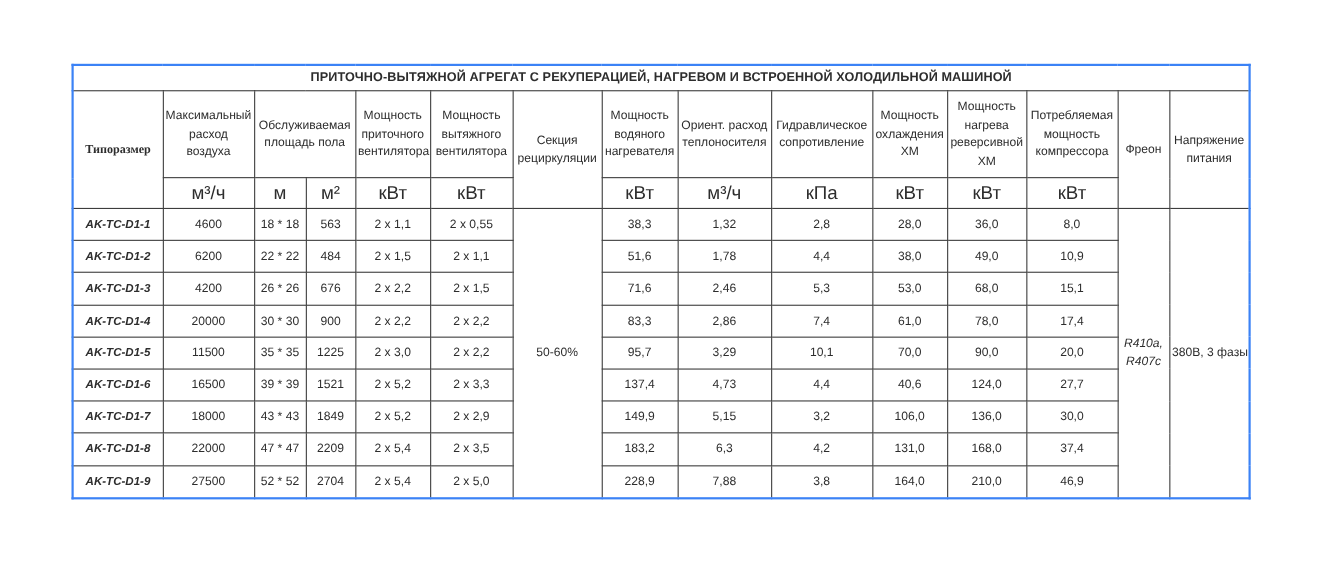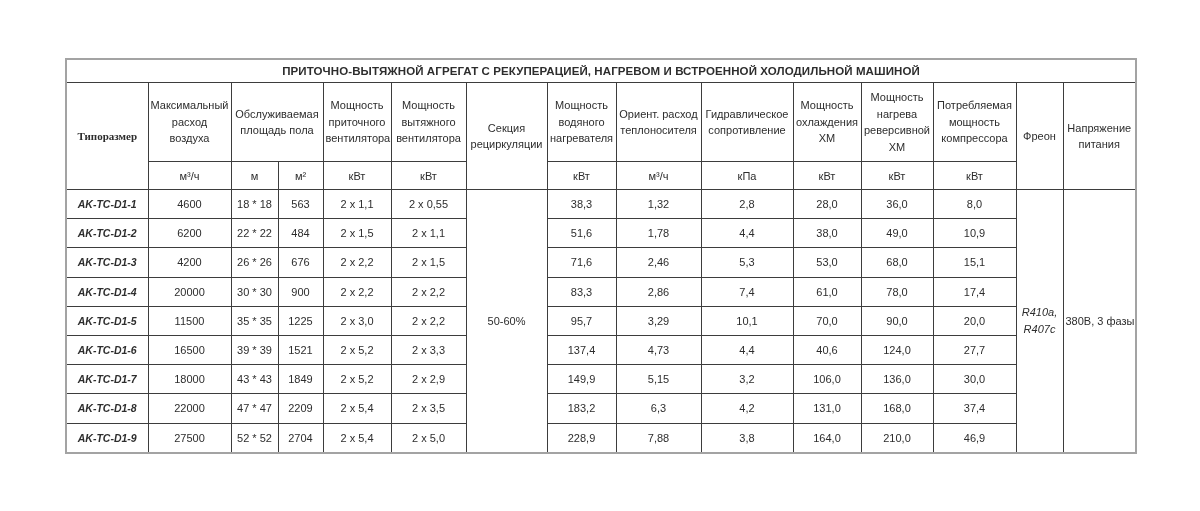--- a/index.html
+++ b/index.html
@@ -12,21 +12,21 @@
   }
   .sheet {
     position: absolute;
     left: 65px;
     top: 58px;
   }
   table.spec {
     border-collapse: collapse;
     table-layout: fixed;
     width: 1070px;
-    border: 2px solid #a3a3a3;
+    border: 2px solid #3b82f6;
   }
   table.spec td, table.spec th {
     border: 1.5px solid #3d3d3d;
     text-align: center;
     vertical-align: middle;
     color: #2d2d2d;
     padding: 1px 2px;
     overflow: hidden;
   }
   tr.title-row td {
@@ -40,21 +40,21 @@
     font-size: 11px;
     line-height: 1.5;
     height: 76px;
   }
   tr.hdr-row th.model-h {
     font-weight: bold;
     font-family: Liberation Serif, serif;
   }
   tr.units-row td {
     height: 25px;
-    font-size: 11px;
+    font-size: 17px;
   }
   tr.data-row td {
     height: 26.2px;
     font-size: 11px;
   }
   tr.data-row td.model {
     font-weight: bold;
     font-size: 10.5px;
     font-style: italic;
   }

